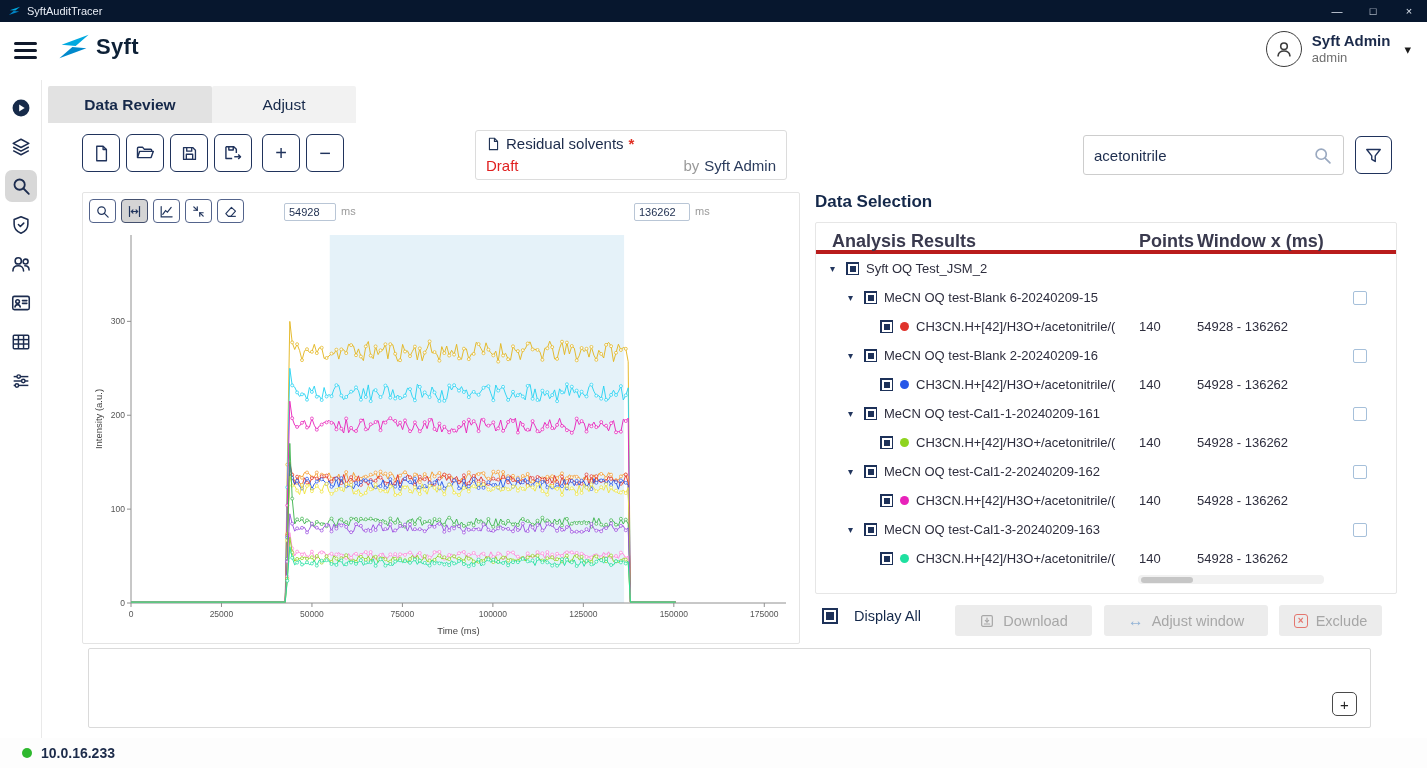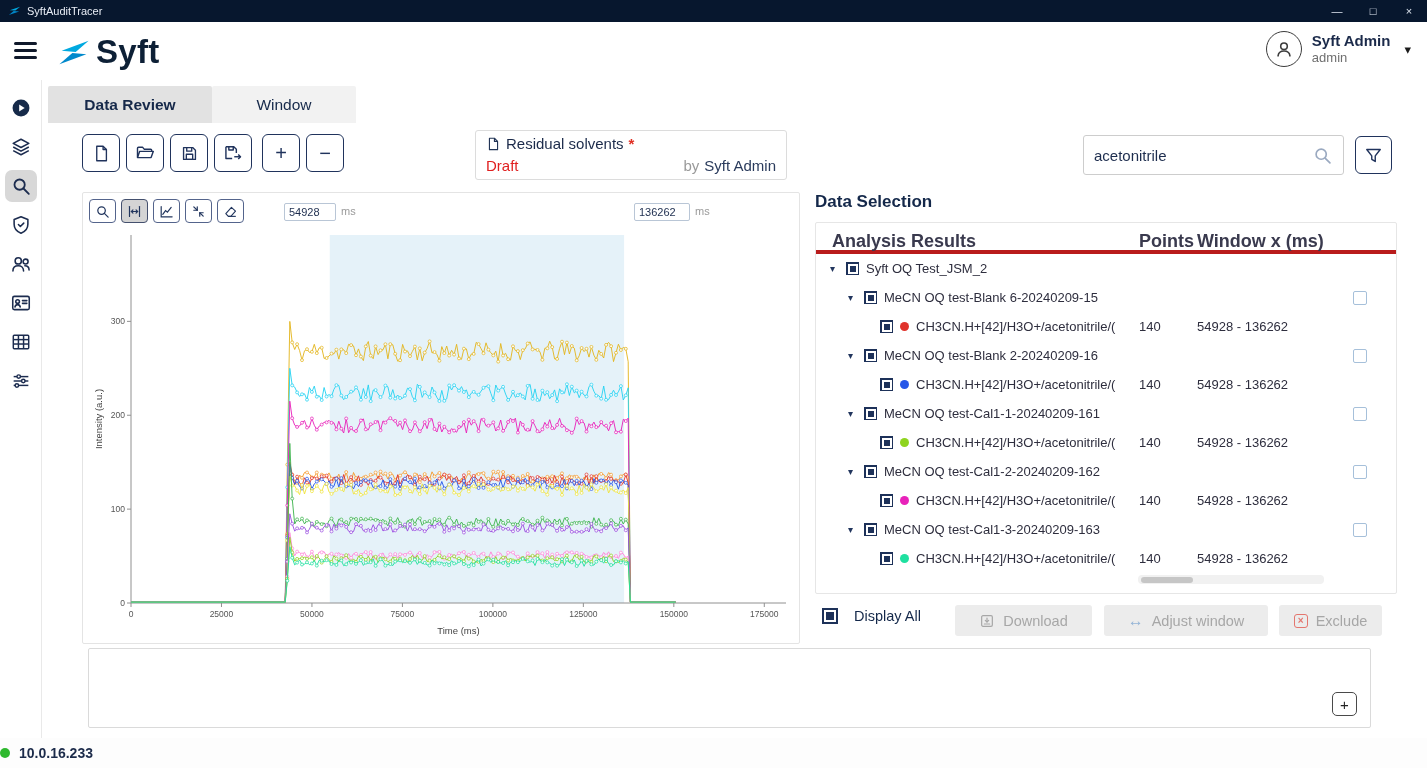--- a/index.html
+++ b/index.html
@@ -12,21 +12,21 @@
   .tb-appicon{margin:0 6px 0 8px}
   .tb-title{flex:1;color:#e8edf5}
   .tb-controls{display:flex;height:100%}
   .tb-btn{width:36px;display:flex;align-items:center;justify-content:center;font-size:11px;color:#dfe6f0;cursor:pointer}
 
   
   .header{position:absolute;top:22px;left:0;width:100%;height:58px;background:#fff}
   .hamburger{position:absolute;left:14px;top:20px;width:23px;height:17px;display:flex;flex-direction:column;justify-content:space-between;cursor:pointer}
   .hamburger span{height:2.7px;background:#10192b;border-radius:2px}
   .logo{position:absolute;left:57px;top:11px;display:flex;align-items:center;gap:5px}
-  .logo-text{font-size:33px;font-weight:bold;color:#0d2036;letter-spacing:.3px}
+  .logo-text{font-size:22px;font-weight:bold;color:#0d2036;letter-spacing:.3px}
   .user{position:absolute;right:16px;top:9px;display:flex;align-items:center;gap:10px}
   .avatar{width:36px;height:36px;border:1.6px solid #3c3c3c;border-radius:50%;display:flex;align-items:center;justify-content:center;cursor:pointer}
   .user-meta{display:flex;flex-direction:column;line-height:1.2}
   .user-name{font-size:15px;font-weight:bold;color:#1b2a4a}
   .user-role{font-size:13px;color:#6f6f6f}
   .user-chev{font-size:13px;color:#1b1b1b;margin-left:4px;cursor:pointer}
 
   
   .rail{position:absolute;left:0;top:80px;width:42px;height:658px;border-right:1px solid #e9e9e9;display:flex;flex-direction:column;align-items:center;padding-top:12px;gap:7px;background:#fff}
   .rail-item{width:32px;height:32px;display:flex;align-items:center;justify-content:center;border-radius:7px;cursor:pointer}
@@ -104,21 +104,21 @@
   #btn-adjust{left:289px;width:164px}
   #btn-exclude{left:464px;width:103px}
   .adjust-ico{color:#93b3d6;font-size:16px}
   .exclude-ico{width:14px;height:14px;border:1.6px solid #e4766e;border-radius:3px;color:#e4766e;font-size:10px;line-height:1;display:flex;align-items:center;justify-content:center;font-weight:bold}
 
   
   .bottom-panel{position:absolute;left:45px;top:568px;width:1283px;height:80px;border:1px solid #dadada;border-radius:2px;background:#fff}
   .add-btn{position:absolute;right:13px;bottom:11px;width:25px;height:24px;border:1.4px solid #4a4a4a;border-radius:5px;background:#fff;font-size:15px;color:#222;display:flex;align-items:center;justify-content:center;cursor:pointer}
 
   
-  .statusbar{position:absolute;left:0;bottom:0;width:100%;height:30px;background:#fdfdfd;display:flex;align-items:center;gap:9px}
+  .statusbar{position:absolute;left:0;bottom:0;width:100%;height:30px;background:#fdfdfd;display:flex;align-items:center;padding-left:22px;gap:9px}
   .status-dot{width:10px;height:10px;border-radius:50%;background:#2eb82e}
   .status-ip{font-size:14px;color:#1c2b4a;font-weight:bold}
 </style>
 </head>
 <body>
 
 <div class="titlebar">
   <svg class="tb-appicon" width="13" height="12" viewBox="0 0 30 24">
     <path d="M4 10 L28 2 L17 11 Z" fill="#00a9e0"></path>
       <path d="M26 13 L2 21 L13 12 Z" fill="#0086c8"></path>
@@ -219,21 +219,21 @@
         <circle cx="14.5" cy="12" r="1.9" fill="#fff"></circle>
         <path d="M4 16.8 H20"></path>
         <circle cx="7.5" cy="16.8" r="1.9" fill="#fff"></circle>
     </svg>
   </div>
 </div>
 
 <div class="main">
 
   <div class="tab active" id="tab-data-review">Data Review</div>
-  <div class="tab inactive" id="tab-summary">Window</div>
+  <div class="tab inactive" id="tab-summary">Adjust</div>
 
   <button class="toolbar-btn" style="left:39px">
     <svg width="19" height="19" viewBox="0 0 24 24" fill="none" stroke="#20335c" stroke-width="1.7" stroke-linejoin="round">
       <path d="M6 2.8 H14 L18.2 7 V21.2 H6 Z"></path>
         <path d="M14 2.8 V7 H18.2"></path>
     </svg>
   </button>
   <button class="toolbar-btn" style="left:83px">
     <svg width="20" height="20" viewBox="0 0 24 24" fill="none" stroke="#20335c" stroke-width="1.7" stroke-linejoin="round">
       <path d="M3 17 V6.3 C3 5.6 3.5 5 4.3 5 H9 L11 7.4 H18.7 C19.4 7.4 20 8 20 8.7 V10"></path>

